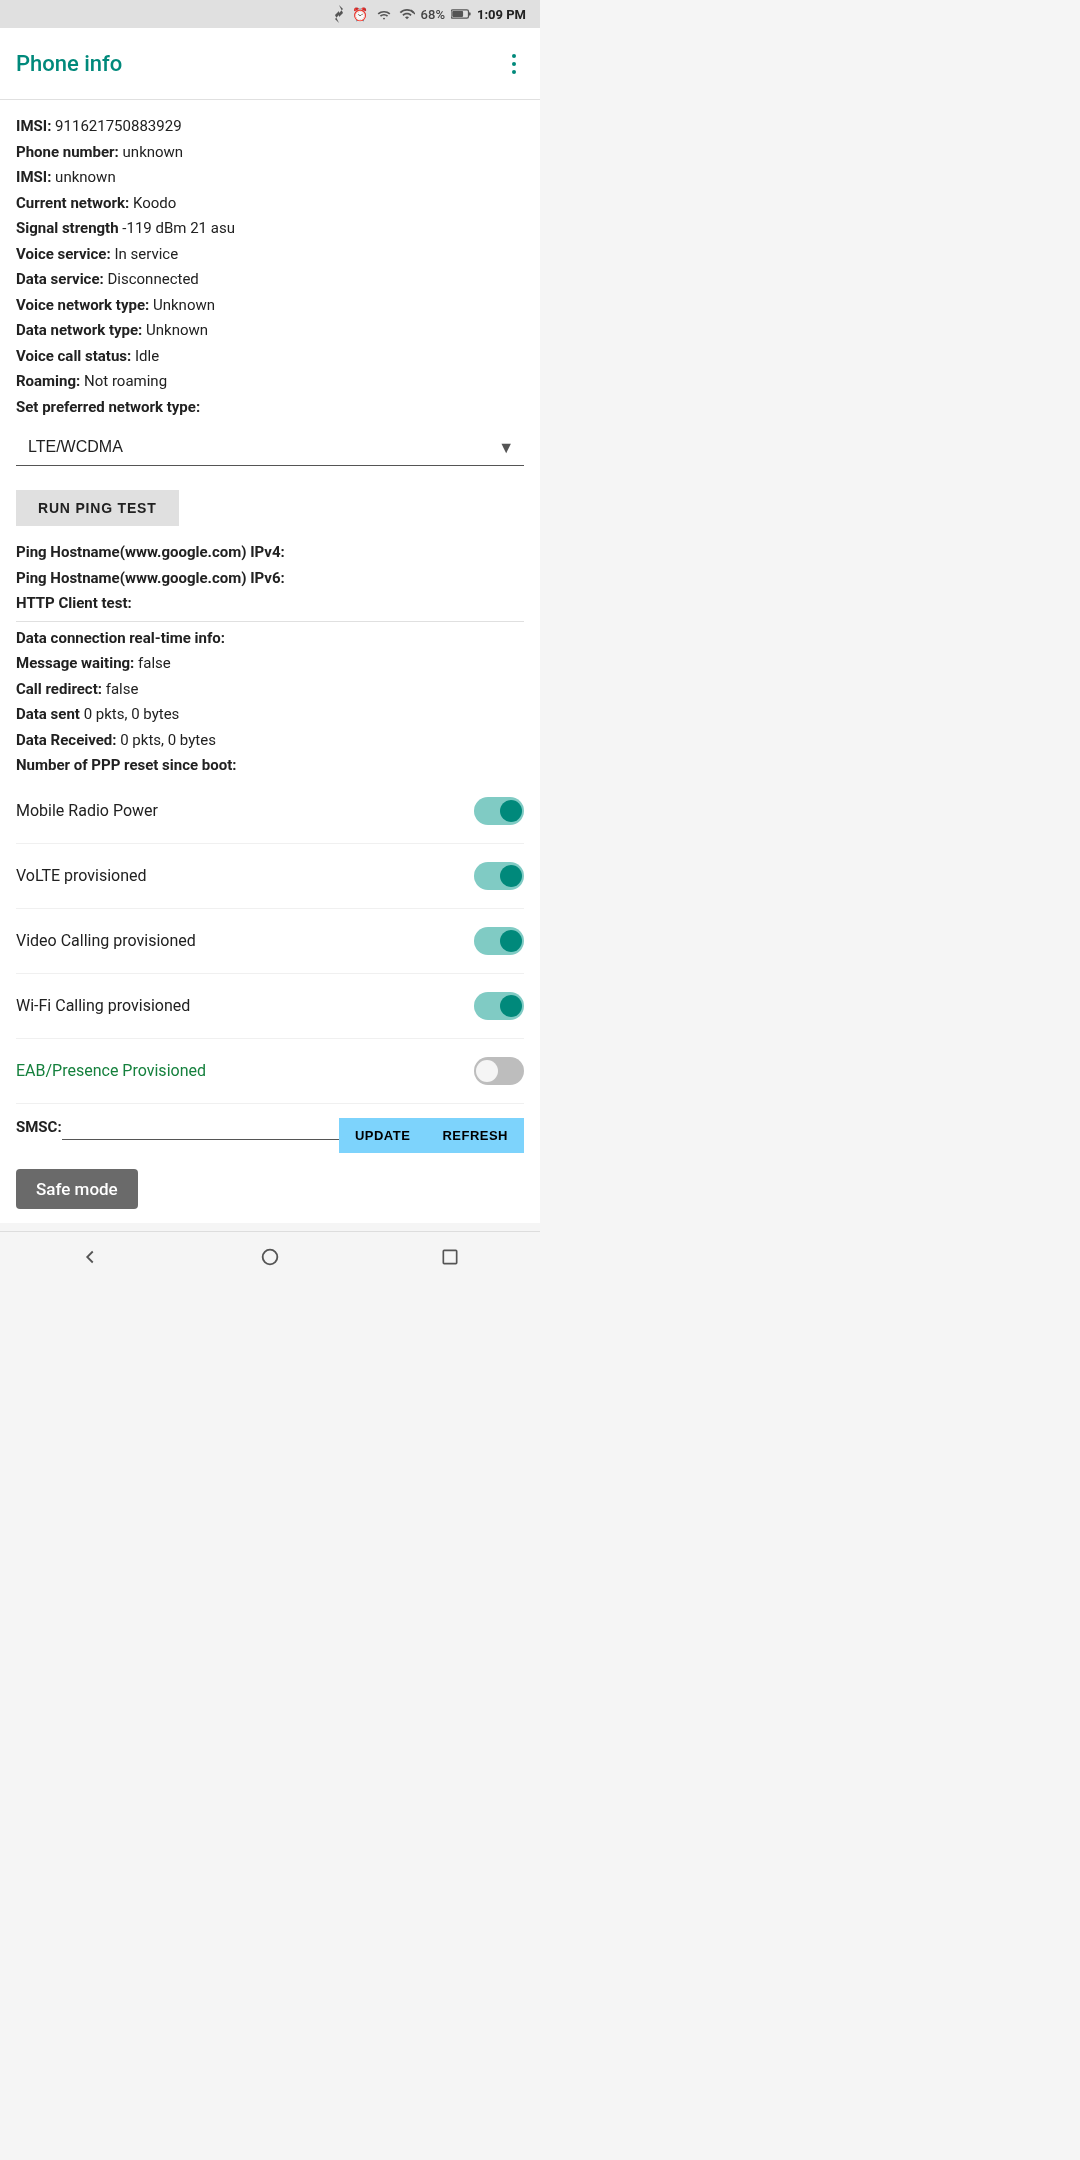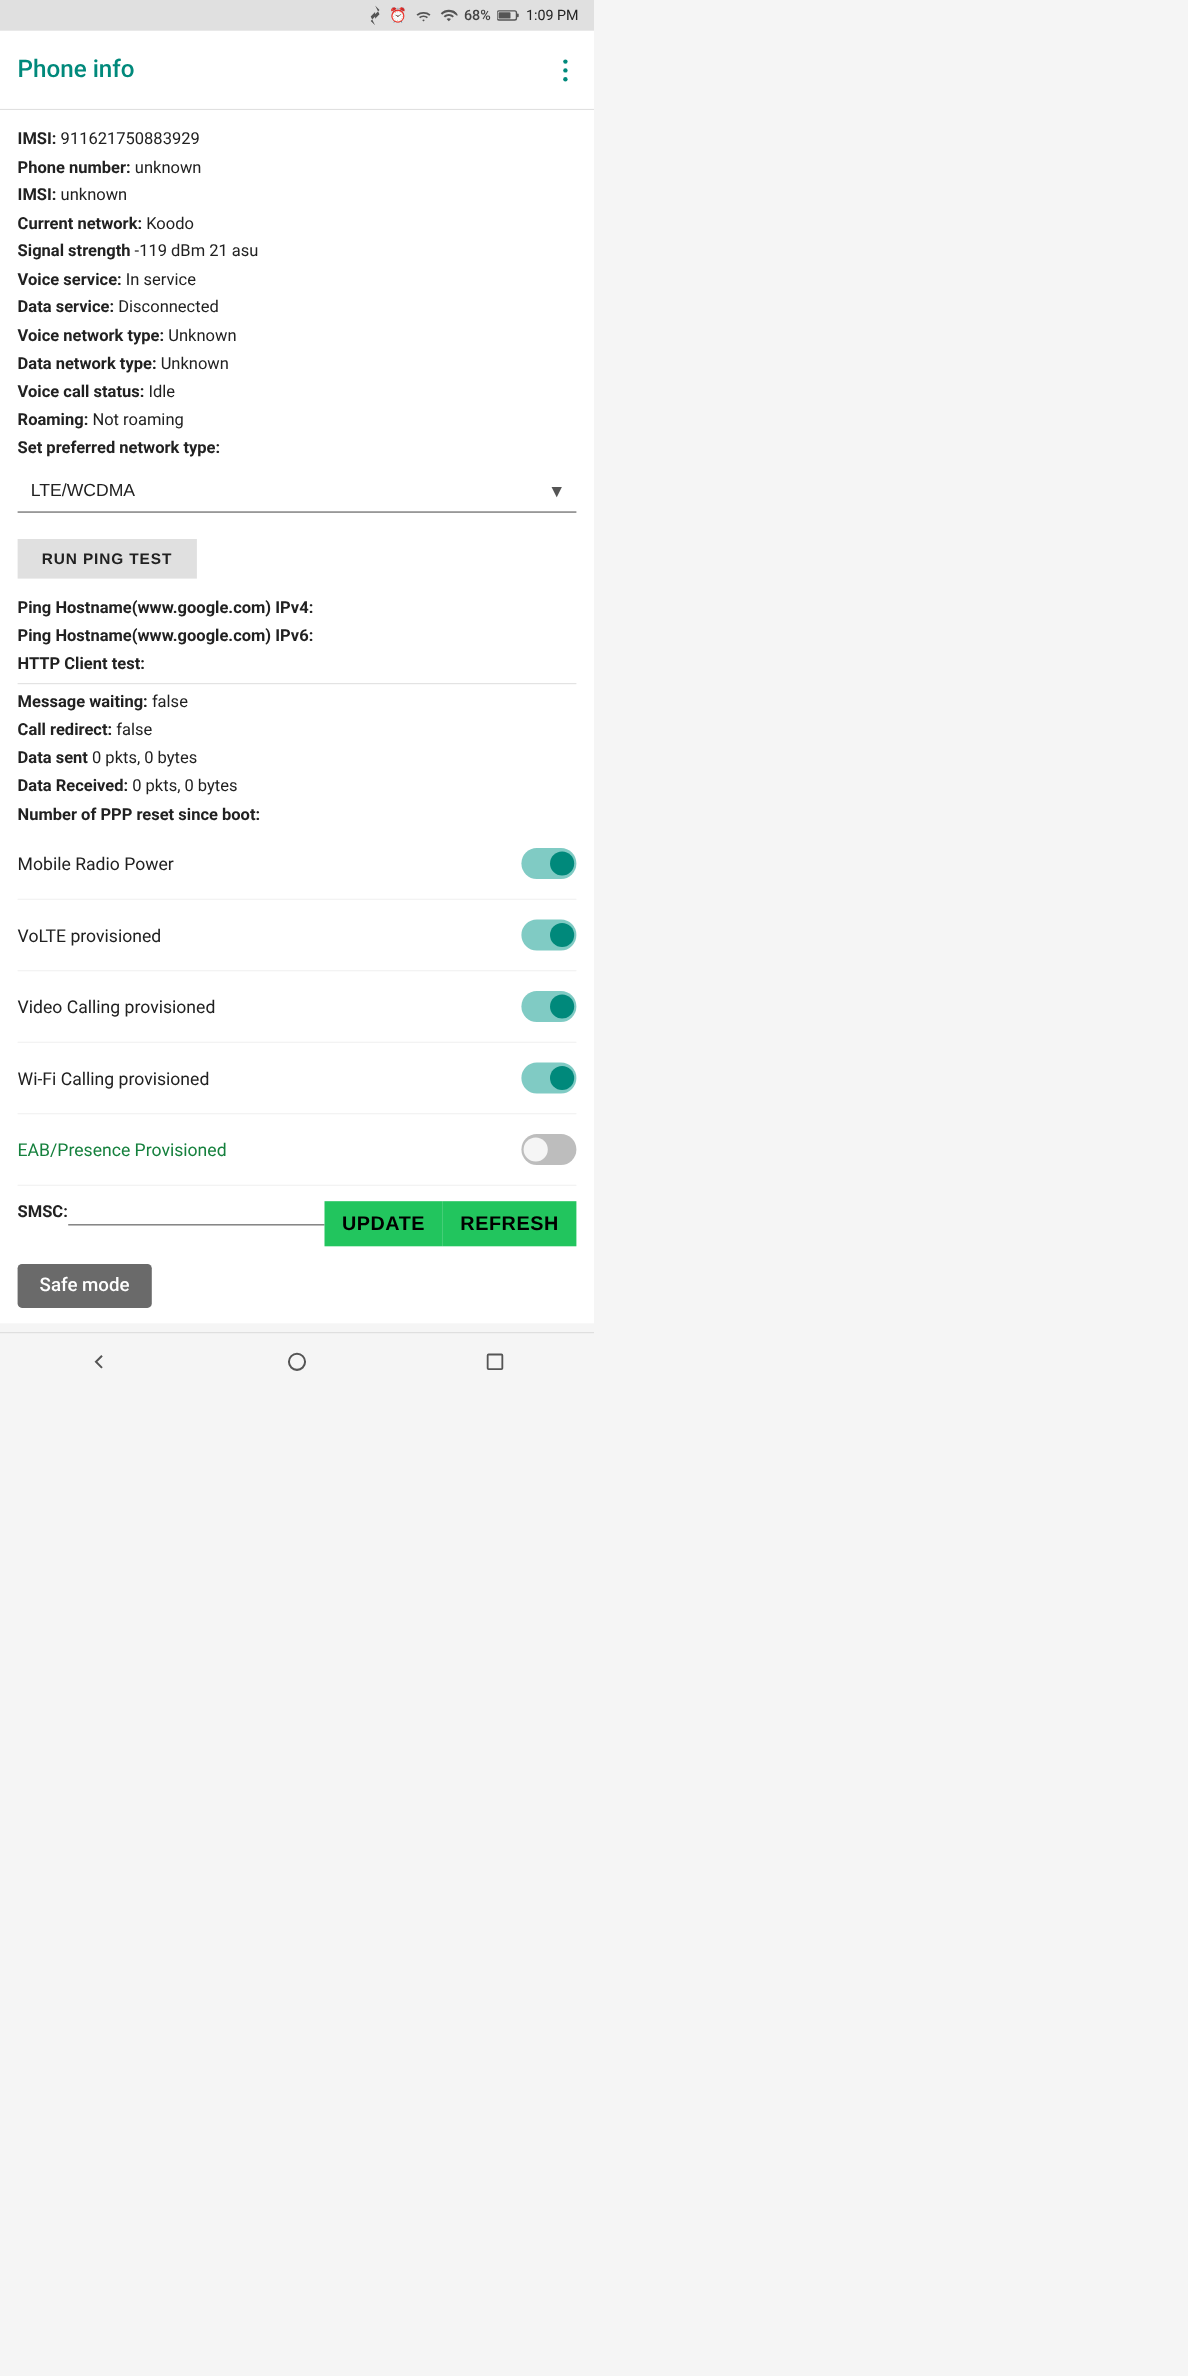--- a/index.html
+++ b/index.html
@@ -26,21 +26,21 @@
     }
     .status-bar-icons {
       display: flex;
       align-items: center;
       gap: 6px;
       font-size: 12px;
       color: #444;
     }
     .status-bar-time {
       font-size: 13px;
-      font-weight: 400;
+      font-weight: 700;
       color: #222;
     }
 
     
     .app-bar {
       background: #ffffff;
       height: 72px;
       display: flex;
       align-items: center;
       justify-content: space-between;
@@ -202,23 +202,23 @@
       flex: 1;
       border: none;
       border-bottom: 1px solid #555;
       font-size: 15px;
       outline: none;
       padding: 2px 4px;
       color: #212121;
     }
     .smsc-btn {
       padding: 10px 16px;
-      background: #22c55e;
-      border: none;
-      font-size: 18px;
+      background: #7dd3fc;
+      border: none;
+      font-size: 13px;
       font-weight: 700;
       letter-spacing: 0.5px;
       cursor: pointer;
       text-transform: uppercase;
     }
 
     
     .safe-mode-banner {
       background: rgba(80,80,80,0.85);
       color: #fff;
@@ -363,20 +363,23 @@
   <p class="info-line">
     <b>Ping Hostname(www.google.com) IPv6:</b>
   </p>
   <p class="info-line">
     <b>HTTP Client test:</b>
   </p>
 
   <hr class="divider">
 
   
+  <p class="info-line">
+    <b>Data connection real-time info:</b>
+  </p>
   <p class="info-line">
     <b>Message waiting:</b>
     <span>false</span>
   </p>
   <p class="info-line">
     <b>Call redirect:</b>
     <span>false</span>
   </p>
   <p class="info-line">
     <b>Data sent</b>

